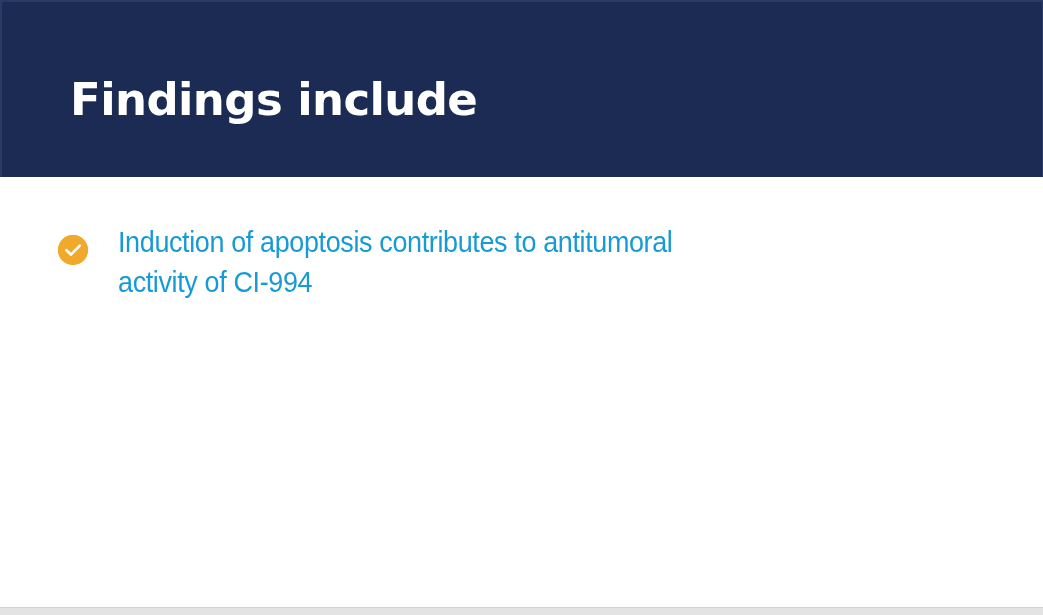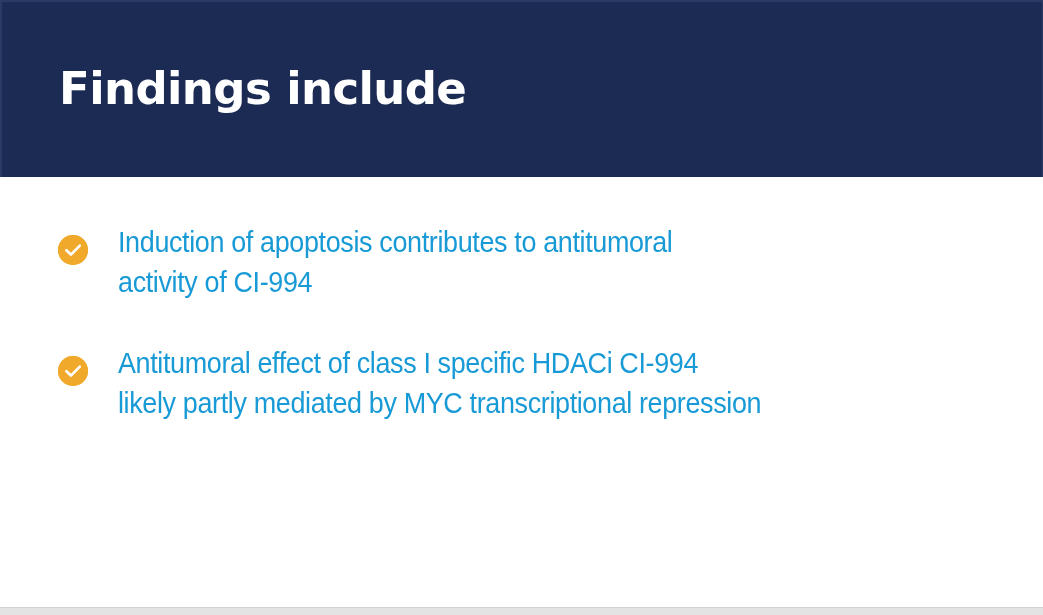--- a/index.html
+++ b/index.html
@@ -32,21 +32,21 @@
     background: #1c2b53;
     box-sizing: border-box;
     border-left: 2px solid #2a3a64;
     border-top: 2px solid #2a3a64;
     border-right: 1px solid #2a3a64;
   }
   .header-title {
     position: absolute;
     left: 56px;
     top: 58px;
-    margin: 1px;
+    margin: 12px;
     color: #ffffff;
     font-family: "DejaVu Sans", sans-serif;
     font-size: 45px;
     font-weight: bold;
     letter-spacing: -0.6px;
     line-height: 56px;
     white-space: nowrap;
   }
 
   
@@ -132,30 +132,20 @@
         <span class="check-badge">
           <svg viewBox="0 0 30 30" xmlns="http://www.w3.org/2000/svg">
             <circle cx="15" cy="15" r="15" fill="#f0a92b"></circle>
             <path d="M8.4 15.3 L12.9 19.6 L21.8 10.6" fill="none" stroke="#ffffff" stroke-width="2.7" stroke-linecap="round" stroke-linejoin="round"></path>
           </svg>
         </span>
         <span class="bullet-text">Induction of apoptosis contributes to antitumoral
 activity of CI-994</span>
       </li>
 
-      <li class="bullet-item">
-        <span class="check-badge">
-          <svg viewBox="0 0 30 30" xmlns="http://www.w3.org/2000/svg">
-            <circle cx="15" cy="15" r="15" fill="#f0a92b"></circle>
-            <path d="M8.4 15.3 L12.9 19.6 L21.8 10.6" fill="none" stroke="#ffffff" stroke-width="2.7" stroke-linecap="round" stroke-linejoin="round"></path>
-          </svg>
-        </span>
-        <span class="bullet-text">Antitumoral effect of class I specific HDACi CI-994
-likely partly mediated by MYC transcriptional repression</span>
-      </li>
 
 
     </ul>
   </div>
 
   <div class="bottom-strip"></div>
 
 </div>
 
 </body></html>

